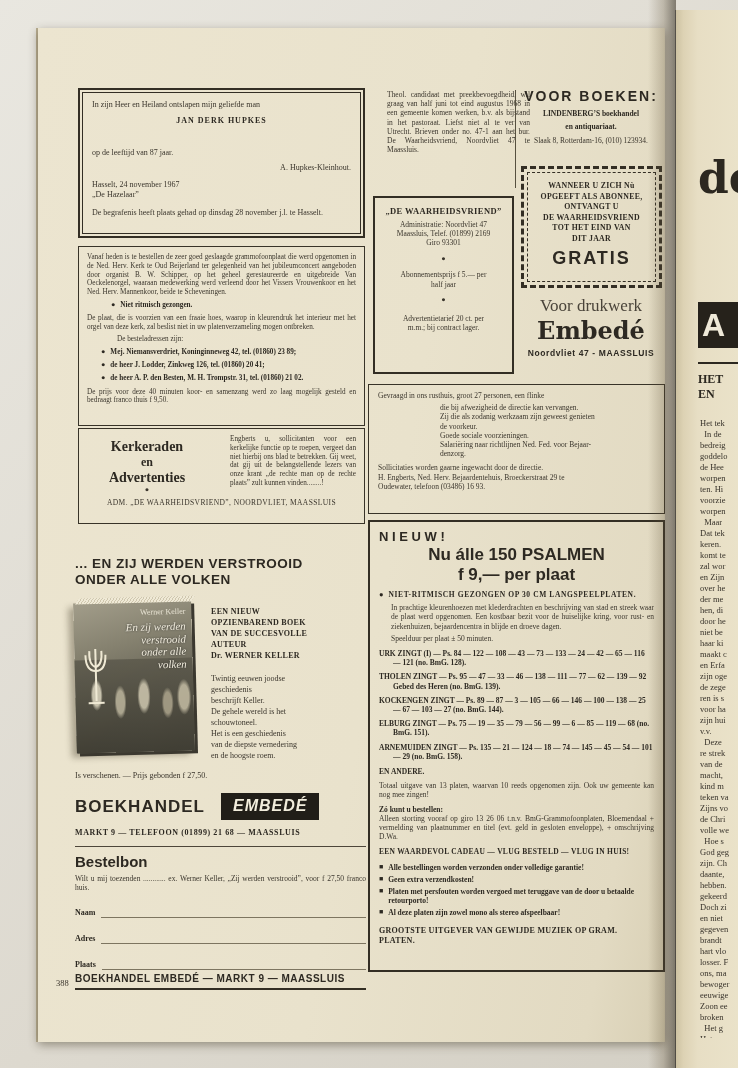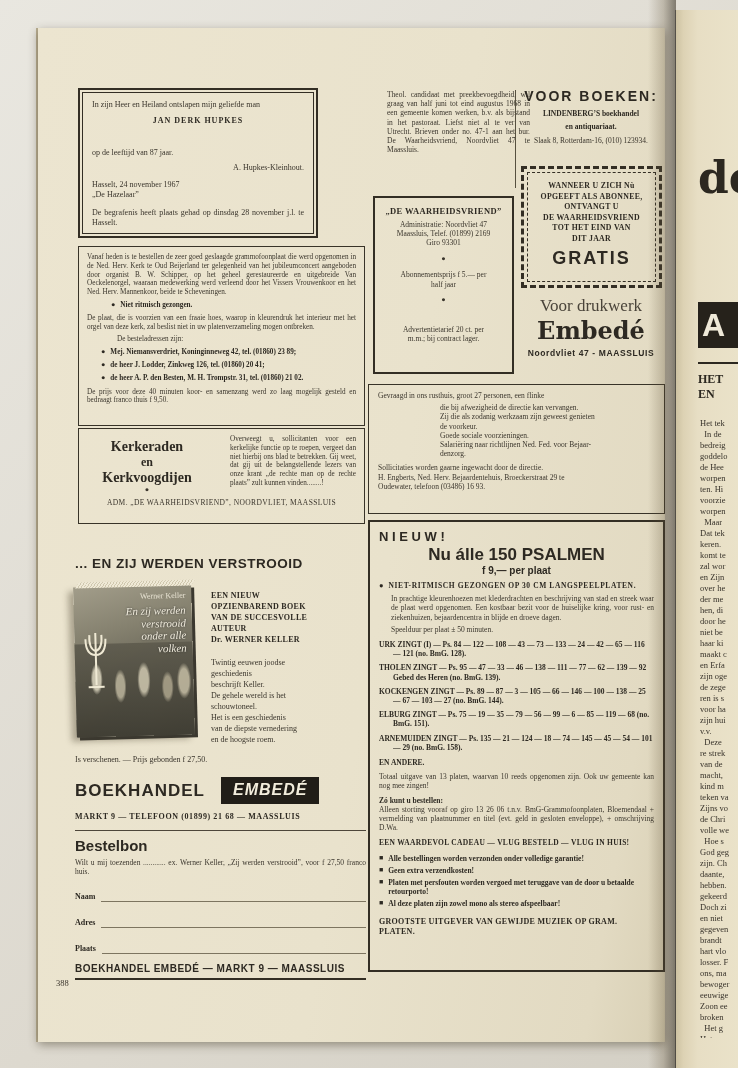--- a/index.html
+++ b/index.html
@@ -66,21 +66,21 @@
   .fieldline{flex:1;border-bottom:1px solid #7d7560;height:8px;}
 
   .sq{font-size:7px;}
   .vert{width:0;border-left:1px solid #56503f;}
 </style>
 </head>
 <body>
 
 <div class="abs sheet">
 
-  <div class="abs double" style="left:40px;top:60px;width:240px;height:150px;padding:10px 12px;box-sizing:border-box;">
+  <div class="abs double" style="left:40px;top:60px;width:287px;height:150px;padding:10px 12px;box-sizing:border-box;">
     <div class="t8 ser">In zijn Heer en Heiland ontslapen mijn geliefde man</div>
     <div class="t8 ser b c" style="margin-top:6px;letter-spacing:1px;">JAN DERK HUPKES</div>
     <div class="t8 ser" style="margin-top:22px;">op de leeftijd van 87 jaar.</div>
     <div class="t8 ser" style="text-align:right;margin-top:5px;">A. Hupkes-Kleinhout.</div>
     <div class="t8 ser" style="margin-top:7px;">Hasselt, 24 november 1967</div>
     <div class="t8 ser">„De Hazelaar”</div>
     <div class="t8 ser j" style="margin-top:8px;">De begrafenis heeft plaats gehad op dinsdag 28 november j.l. te Hasselt.</div>
   </div>
 
   <div class="abs box1" style="left:40px;top:218px;width:287px;height:180px;padding:6px 8px;box-sizing:border-box;">
@@ -104,30 +104,31 @@
       <span>de heer A. P. den Besten, M. H. Trompstr. 31, tel. (01860) 21 02.</span>
     </div>
     <div class="t7 ser j" style="margin-top:5px;">De prijs voor deze 40 minuten koor- en samenzang werd zo laag mogelijk gesteld en bedraagt franco thuis f 9,50.</div>
   </div>
 
   <div class="abs box1" style="left:40px;top:400px;width:287px;height:96px;padding:6px 8px;box-sizing:border-box;">
     <div style="display:flex;gap:23px;">
       <div class="c" style="flex:0 0 120px;padding-top:4px;">
         <div class="ser b" style="font-size:14px;">Kerkeraden</div>
         <div class="ser b" style="font-size:12px;">en</div>
-        <div class="ser b" style="font-size:14px;">Kerkvoogdijen</div>
+        <div class="ser b" style="font-size:14px;">Advertenties</div>
         <div class="t7">●</div>
       </div>
-      <div class="t7 ser j" style="flex:1;">Overweegt u, sollicitanten voor een kerkelijke functie op te roepen, vergeet dan niet hierbij ons blad te betrekken. Gij weet, dat gij uit de belangstellende lezers van onze krant „de rechte man op de rechte plaats” zult kunnen vinden........!</div>
+      <div class="t7 ser j" style="flex:1;">Engberts u, sollicitanten voor een kerkelijke functie op te roepen, vergeet dan niet hierbij ons blad te betrekken. Gij weet, dat gij uit de belangstellende lezers van onze krant „de rechte man op de rechte plaats” zult kunnen vinden........!</div>
     </div>
     <div class="t75 ser c" style="margin-top:3px;letter-spacing:.4px;">ADM. „DE WAARHEIDSVRIEND”, NOORDVLIET, MAASSLUIS</div>
   </div>
 
   <div class="abs" style="left:37px;top:528px;width:291px;height:420px;">
     <div class="san b" style="font-size:13.5px;line-height:16px;letter-spacing:.5px;">... EN ZIJ WERDEN VERSTROOID</div>
+    <div class="san b" style="font-size:13.5px;line-height:16px;letter-spacing:.5px;">ONDER ALLE VOLKEN</div>
 
     <div style="display:flex;gap:18px;margin-top:14px;">
       <div class="cover">
         <div class="crowd"></div>
         <svg class="abs" style="left:8px;top:38px;" width="26" height="70" viewBox="0 0 26 70">
           <g stroke="#efe9d4" stroke-width="2" fill="none">
             <path d="M13 8 V60"></path>
               <path d="M3 14 q0 16 10 16"></path>
               <path d="M23 14 q0 16 -10 16"></path>
             <path d="M7 10 q-1 14 6 16"></path>
@@ -178,37 +179,37 @@
     </div>
     <div class="fieldrow">
       <span class="t8 ser b">Adres</span>
       <span class="fieldline"></span>
     </div>
     <div class="fieldrow">
       <span class="t8 ser b">Plaats</span>
       <span class="fieldline"></span>
     </div>
 
-    <div class="san b" style="font-size:10px;letter-spacing:.5px;margin-top:9px;border-bottom:2px solid #332e24;padding-bottom:4px;">BOEKHANDEL EMBEDÉ  —  MARKT 9  —  MAASSLUIS</div>
+    <div class="san b" style="font-size:10px;letter-spacing:.5px;margin-top:3px;border-bottom:2px solid #332e24;padding-bottom:4px;">BOEKHANDEL EMBEDÉ  —  MARKT 9  —  MAASSLUIS</div>
   </div>
 
   <div class="abs t75 ser j" style="left:333px;top:62px;width:143px;margin-left:16px;">Theol. candidaat met preekbevoegdheid, wil graag van half juni tot eind augustus 1968 in een gemeente komen werken, b.v. als bijstand in het pastoraat. Liefst niet al te ver van Utrecht. Brieven onder no. 47-1 aan het bur. De Waarheidsvriend, Noordvliet 47 te Maassluis.</div>
 
   <div class="abs vert" style="left:477px;top:62px;height:98px;"></div>
 
   <div class="abs box2 c" style="left:335px;top:168px;width:141px;height:178px;padding:8px 5px;box-sizing:border-box;">
     <div class="ser b" style="font-size:8.5px;letter-spacing:.4px;">„DE WAARHEIDSVRIEND”</div>
     <div class="pre t75 ser" style="margin-top:4px;">Administratie: Noordvliet 47
 Maassluis, Telef. (01899) 2169
 Giro 93301</div>
     <div class="t7" style="margin-top:7px;">●</div>
     <div class="pre t75 ser" style="margin-top:7px;">Abonnementsprijs f 5.— per
 half jaar</div>
     <div class="t7" style="margin-top:7px;">●</div>
-    <div class="pre t75 ser" style="margin-top:20px;">Advertentietarief 20 ct. per
+    <div class="pre t75 ser" style="margin-top:9px;">Advertentietarief 20 ct. per
 m.m.; bij contract lager.</div>
   </div>
 
   <div class="abs c" style="left:480px;top:60px;width:146px;">
     <div class="san b" style="font-size:14px;letter-spacing:2px;">VOOR BOEKEN:</div>
     <div class="t75 ser b" style="margin-top:5px;">LINDENBERG’S boekhandel</div>
     <div class="t75 ser b" style="margin-top:4px;text-align:center;">en antiquariaat.</div>
     <div class="t75 ser" style="margin-top:5px;">Slaak 8, Rotterdam-16, (010) 123934.</div>
   </div>
 
@@ -237,21 +238,21 @@
 Salariëring naar richtlijnen Ned. Fed. voor Bejaar-
 denzorg.</div>
     <div class="pre t75 ser" style="margin-top:5px;">Sollicitaties worden gaarne ingewacht door de directie.
 H. Engberts, Ned. Herv. Bejaardentehuis, Broeckerstraat 29 te
 Oudewater, telefoon (03486) 16 93.</div>
   </div>
 
   <div class="abs box2" style="left:330px;top:492px;width:297px;height:452px;padding:7px 9px;box-sizing:border-box;">
     <div class="san b" style="font-size:13px;">N I E U W !</div>
     <div class="san b c" style="font-size:17px;margin-top:1px;">Nu álle 150 PSALMEN</div>
-    <div class="san b c" style="font-size:10px;">f 9,— per plaat</div>
+    <div class="san b c" style="font-size:17px;">f 9,— per plaat</div>
 
     <div class="bul t75 ser b" style="margin-top:5px;">
       <span class="g">●</span>
       <span style="letter-spacing:.6px;">NIET-RITMISCH GEZONGEN OP 30 CM LANGSPEELPLATEN.</span>
     </div>
     <div class="t75 ser j" style="margin:4px 0 0 12px;">In prachtige kleurenhoezen met klederdrachten en beschrijving van stad en streek waar de plaat werd opgenomen. Een kostbaar bezit voor de huiselijke kring, voor rust- en ziekenhuizen, bejaardencentra in blijde en droeve dagen.</div>
     <div class="t75 ser" style="margin:3px 0 0 12px;">Speelduur per plaat ± 50 minuten.</div>
 
     <div class="t75 ser b" style="margin-top:6px;padding-left:14px;text-indent:-14px;">URK ZINGT (I) — Ps. 84 — 122 — 108 — 43 — 73 — 133 — 24 — 42 — 65 — 116 — 121 (no. BmG. 128).</div>
     <div class="t75 ser b" style="margin-top:5px;padding-left:14px;text-indent:-14px;">THOLEN ZINGT — Ps. 95 — 47 — 33 — 46 — 138 — 111 — 77 — 62 — 139 — 92 Gebed des Heren (no. BmG. 139).</div>

